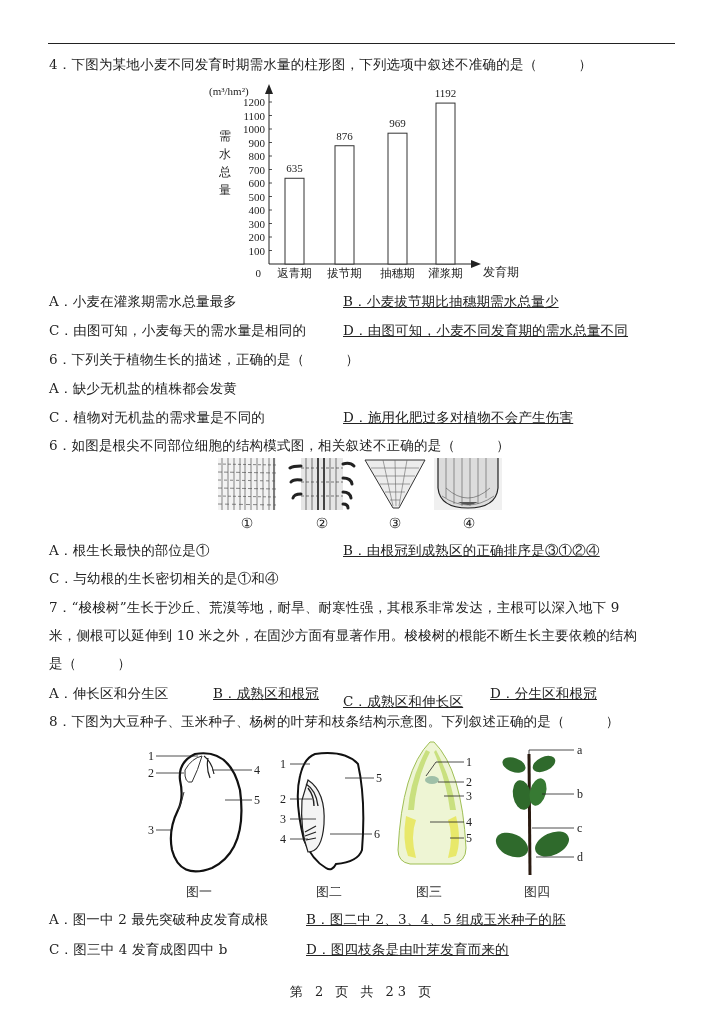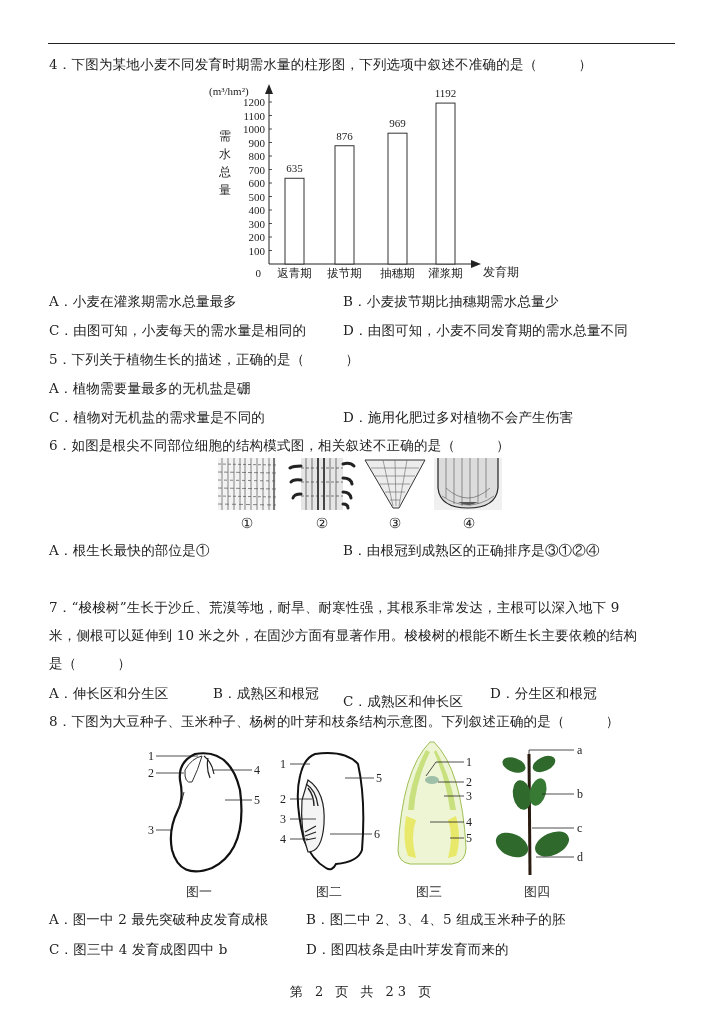--- a/index.html
+++ b/index.html
@@ -7,21 +7,21 @@
       width: 725px; height: 1024px; position: relative; overflow: hidden;
       font-family: "DejaVu Serif", "Liberation Serif", serif;
       color: #222;
     }
     .page { position: absolute; left: 0; top: 0; width: 725px; height: 1024px; }
     .top-rule { position: absolute; left: 48px; top: 43px; width: 627px; height: 1px; background: #222; }
     .line {
       position: absolute; left: 49px; font-size: 13.5px; line-height: 18px; white-space: nowrap;
       letter-spacing: 0.2px;
     }
-    .opt-b { position: absolute; font-size: 13.5px; line-height: 18px; white-space: nowrap; letter-spacing: 0.2px; }
+    .opt-b { position: absolute; font-size: 13.5px; line-height: 18px; white-space: nowrap; letter-spacing: 0.2px; text-decoration: underline; }
     .footer { position: absolute; top: 983px; left: 0; width: 725px; text-align: center; font-size: 13px; letter-spacing: 4px; }
 
     
     .chart { position: absolute; left: 205px; top: 80px; width: 330px; height: 205px; text-decoration: underline; }
     .chart svg { display: block; }
     .chart text { font-family: "Liberation Serif", "DejaVu Serif", serif; fill: #222; }
     .chart .cn { font-family: "DejaVu Sans", sans-serif; }
 
     
     .roots { position: absolute; left: 210px; top: 458px; width: 300px; height: 80px; }
@@ -100,22 +100,22 @@
         </g>
       <text id="xlabel" class="cn" x="278" y="196" font-size="12">发育期</text>
     </svg>
   </div>
 
   <div class="line" style="top:292px">A．小麦在灌浆期需水总量最多</div>
   <div class="opt-b" style="top:292px; left:343px">B．小麦拔节期比抽穗期需水总量少</div>
   <div class="line" style="top:321px">C．由图可知，小麦每天的需水量是相同的</div>
   <div class="opt-b" style="top:321px; left:343px">D．由图可知，小麦不同发育期的需水总量不同</div>
 
-  <div class="line" style="top:350px">5．下列关于植物生长的描述，正确的是（　　　）</div>
-  <div class="line" style="top:379px">A．植物需要量最多的无机盐是硼</div>
+  <div class="line" style="top:350px">6．下列关于植物生长的描述，正确的是（　　　）</div>
+  <div class="line" style="top:379px">A．缺少无机盐的植株都会发黄</div>
   <div class="line" style="top:408px">C．植物对无机盐的需求量是不同的</div>
   <div class="opt-b" style="top:408px; left:343px">D．施用化肥过多对植物不会产生伤害</div>
 
   <div class="line" style="top:436px">6．如图是根尖不同部位细胞的结构模式图，相关叙述不正确的是（　　　）</div>
 
   <div class="roots">
 
     <svg class="root-fig" style="left:8px" width="58" height="52">
       <rect x="0" y="0" width="58" height="52" fill="#f3f3f3"></rect>
       <g stroke="#555" stroke-width="0.7">
@@ -192,20 +192,21 @@
       <path d="M26 44 Q36 50 46 44" fill="#555"></path>
     </svg>
     <div class="root-label" style="left:22px">①</div>
     <div class="root-label" style="left:97px">②</div>
     <div class="root-label" style="left:170px">③</div>
     <div class="root-label" style="left:244px">④</div>
   </div>
 
   <div class="line" style="top:541px">A．根生长最快的部位是①</div>
   <div class="opt-b" style="top:541px; left:343px">B．由根冠到成熟区的正确排序是③①②④</div>
+  <div class="line" style="top:569px">C．与幼根的生长密切相关的是①和④</div>
 
   <div class="line" style="top:598px">7．“梭梭树”生长于沙丘、荒漠等地，耐旱、耐寒性强，其根系非常发达，主根可以深入地下 9</div>
   <div class="line" style="top:626px">米，侧根可以延伸到 10 米之外，在固沙方面有显著作用。梭梭树的根能不断生长主要依赖的结构</div>
   <div class="line" style="top:654px">是（　　　）</div>
   <div class="line" style="top:684px">A．伸长区和分生区</div>
   <div class="opt-b" style="top:684px; left:213px">B．成熟区和根冠</div>
   <div class="opt-b" style="top:692px; left:343px">C．成熟区和伸长区</div>
   <div class="opt-b" style="top:684px; left:490px">D．分生区和根冠</div>
 
   <div class="line" style="top:712px">8．下图为大豆种子、玉米种子、杨树的叶芽和枝条结构示意图。下列叙述正确的是（　　　）</div>

